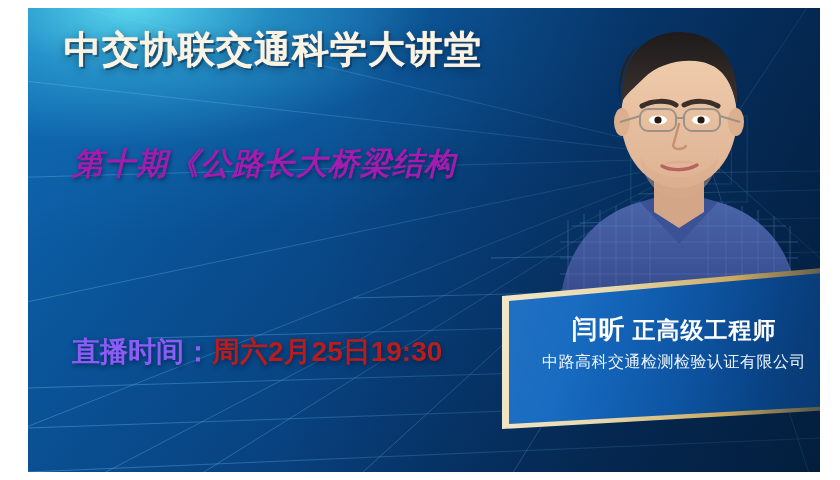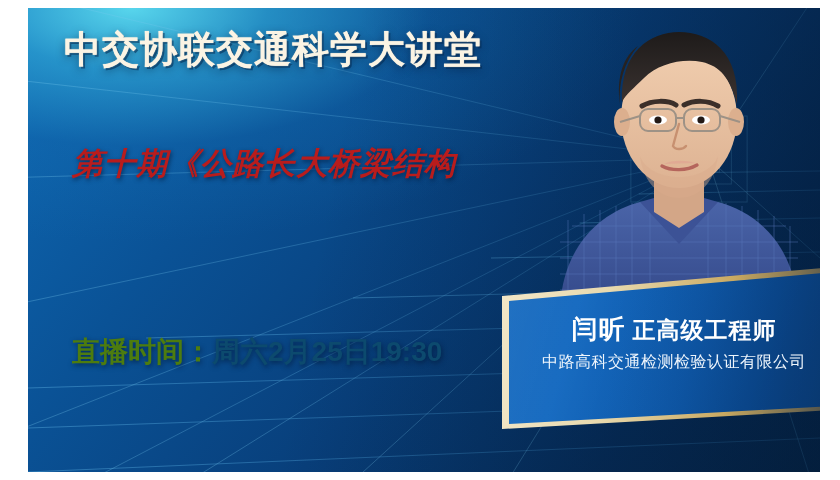--- a/index.html
+++ b/index.html
@@ -59,37 +59,37 @@
       0 3px 9px rgba(2,26,58,.55);
     white-space:nowrap;
   }
 
   
   .subtitle{
     position:absolute;left:44px;top:132px;
     font-size:31px;line-height:1.52;
     font-style:italic;
     font-weight:600;
-    color:#b91c1c;
+    color:#a21caf;
     letter-spacing:1px;
     text-shadow:1px 2px 4px rgba(3,28,62,.7);
     white-space:nowrap;
   }
   .subtitle .ln2{display:block;margin-left:-8px;}
 
   
   .airtime{
     position:absolute;left:44px;top:330px;
     font-size:28px;line-height:1;
     font-weight:bold;
     white-space:nowrap;
     text-shadow:1px 2px 5px rgba(2,22,52,.65);
   }
-  .airtime .lab{color:#4d7c0f;}
-  .airtime .val{color:#0c4a6e;}
+  .airtime .lab{color:#8b5cf6;}
+  .airtime .val{color:#b91c1c;}
 
   
   .photo{
     position:absolute;
     left:526px;top:-2px;
     width:250px;height:300px;
     overflow:hidden;
   }
   .photo svg{display:block;}
 

